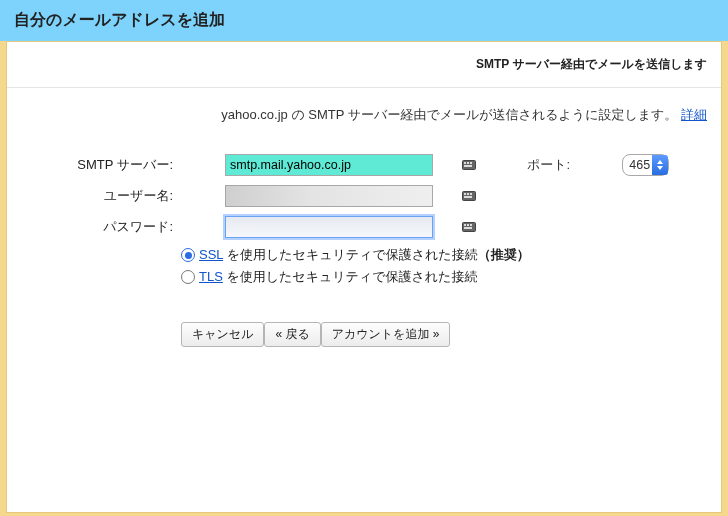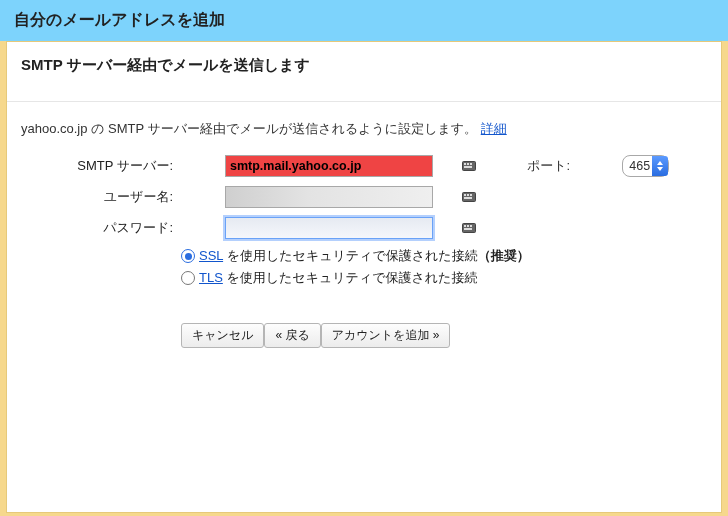--- a/index.html
+++ b/index.html
@@ -23,33 +23,35 @@
       background: #7dd3fc;
     }
     .panel {
       background: #fff;
       margin: 0 6px 6px 6px;
       border: 1px solid #e6c97a;
       height: calc(100% - 44px);
       padding: 0;
     }
     .panel-title {
-      font-size: 15px;
+      font-size: 12px;
       font-weight: bold;
       color: #222;
-      padding: 14px 14px 26px 14px;
+      padding: 14px 14px 14px 14px;
       border-bottom: 1px solid #e6e6e6;
+      text-align: right;
     }
     .panel-body {
       padding: 18px 14px 14px 14px;
       color: #333;
     }
     .intro {
       font-size: 13px;
-      margin-bottom: 15px;
+      margin-bottom: 28px;
+      text-align: right;
     }
     .intro a { color: #1155cc; text-decoration: underline; }
     .form-area {
       margin-left: 36px;
     }
     .row {
       display: flex;
       align-items: center;
       margin-bottom: 5px;
       min-height: 26px;
@@ -64,21 +66,21 @@
     }
     .text-input {
       height: 22px;
       border: 1px solid #a8a8a8;
       padding: 1px 4px;
       font-size: 12.5px;
       background: #e6eaf1;
       background-image: linear-gradient(#e6eaf1,#f5f7fb);
       width: 208px;
     }
-    .text-input.smtp { background:#ef4444;font-weight:bold; }
+    .text-input.smtp { background:#5eead4; }
     .text-input.pw {
       border-color: #6aa2f7;
       box-shadow: 0 0 0 2px rgba(88,150,250,0.45);
       outline: none;
     }
     .text-input.user {
       background: linear-gradient(90deg,#cfcfcf 0%, #e3e3e3 40%, #efefef 100%);
     }
     .keyboard-icon {
       position: relative;

